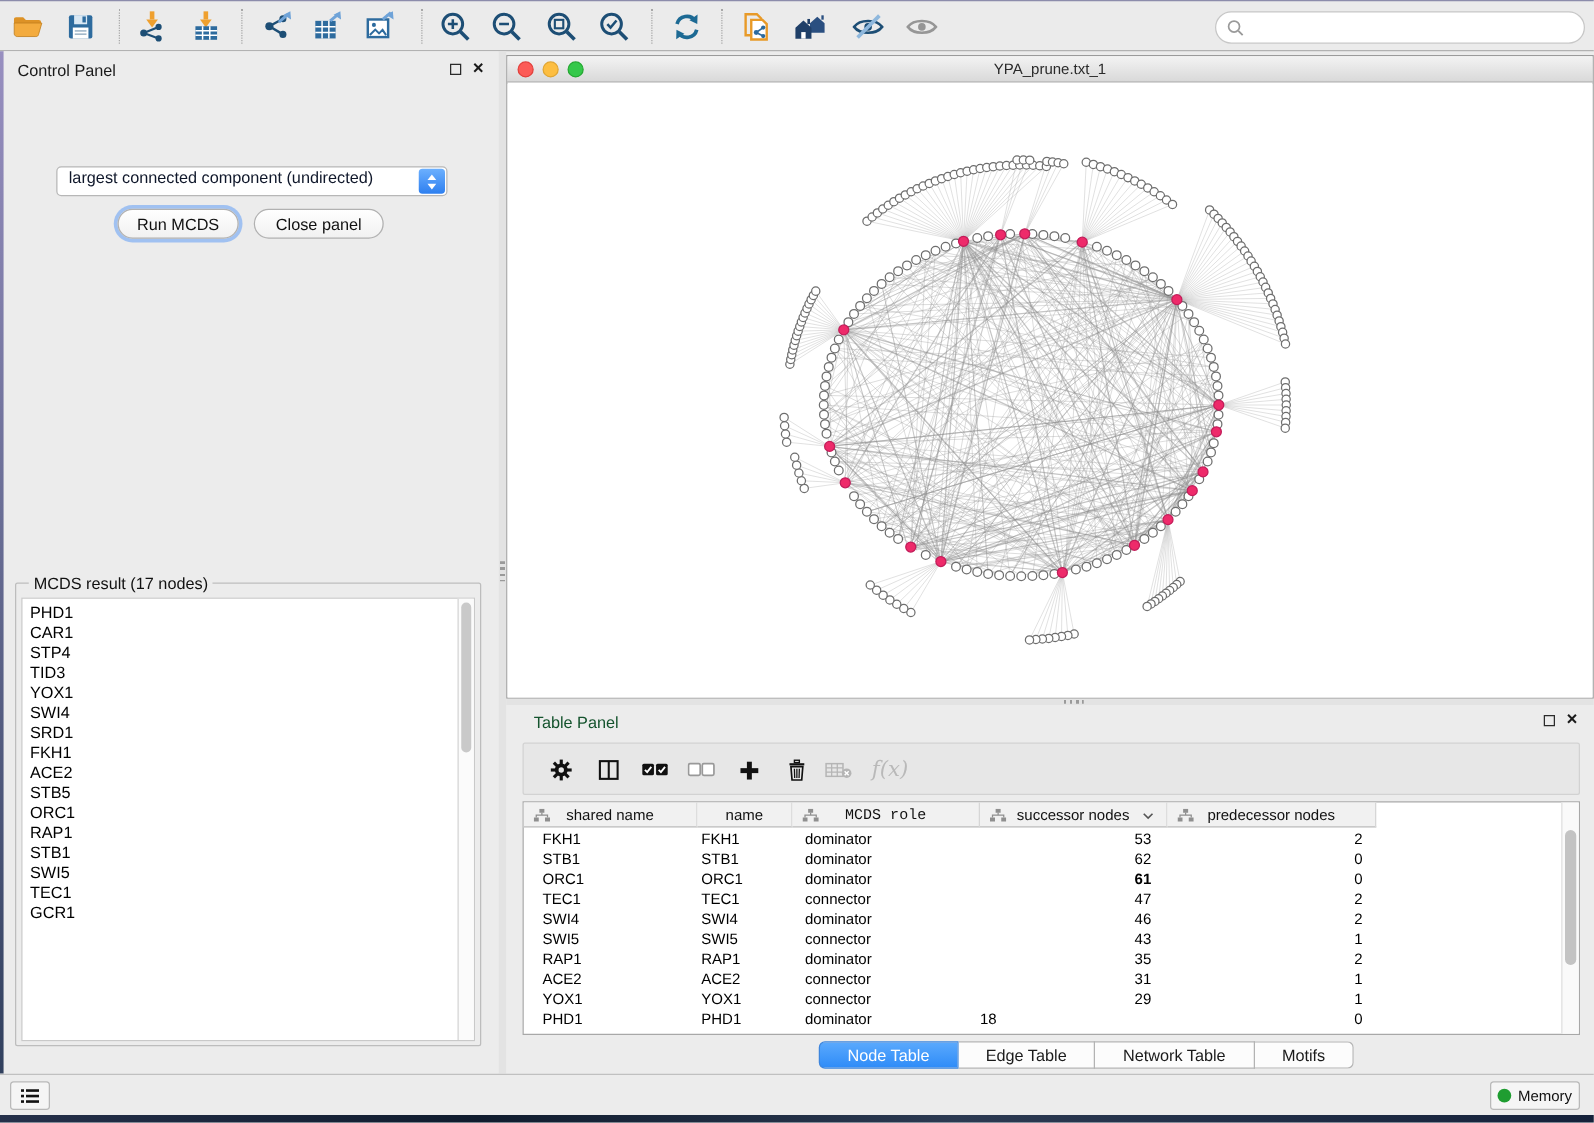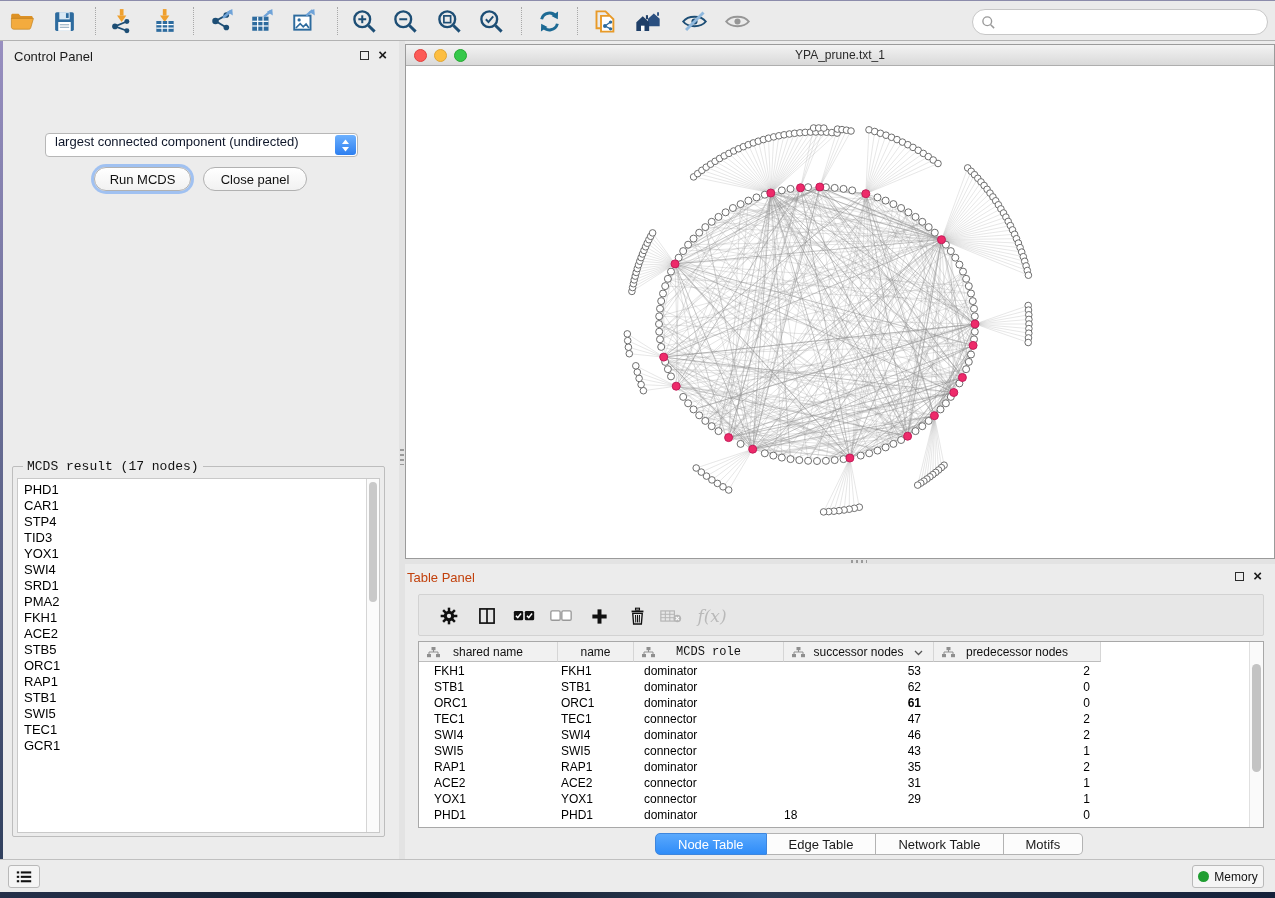--- a/index.html
+++ b/index.html
@@ -36,21 +36,21 @@
   #criterion { position:absolute; left:42px; top:92px; width:313px; height:24px; background:#fff; border:1px solid #b7b7b7;
                border-radius:4px; display:flex; align-items:flex-start; font-size:13px; color:#0f172a; padding-left:9px; }
   #criterion .stepper { position:absolute; right:1px; top:1px; width:21px; height:20px; border-radius:3px;
                         background:linear-gradient(#6cb0fe,#2d7ff0); display:flex; align-items:center; justify-content:center; }
   .btn { position:absolute; height:24px; background:linear-gradient(#ffffff,#f1f1f1); border:1px solid #b1b1b1; border-radius:12px;
          font-size:13px; color:#111; display:flex; align-items:center; justify-content:center; }
   #run-btn { left:91px; top:126px; width:97px; box-shadow:0 0 0 3px rgba(110,165,245,.6); }
   #closepanel-btn { left:200px; top:126px; width:104px; }
 
   #mcds-fieldset { position:absolute; left:9px; top:425px; width:373px; height:371px; border:1px solid #bdbdbd; border-radius:2px; }
-  #mcds-legend { position:absolute; left:10px; top:-8px; background:#ececec; padding:0 4px; font-size:13px; color:#111;font-family:Liberation Mono, monospace; }
+  #mcds-legend { position:absolute; left:10px; top:-8px; background:#ececec; padding:0 4px; font-size:13px; color:#111; }
   #mcds-listbox { position:absolute; left:4px; top:11px; width:363px; height:355px; background:#fff; border:1px solid #c9c9c9; }
   #mcds-list { position:absolute; left:0; top:0; width:348px; height:353px; overflow:hidden; padding-top:3px; }
   .mcds-item { font-size:13px; line-height:16px; padding-left:6px; color:#000; }
   #mcds-vscroll { position:absolute; right:0; top:0; width:13px; height:353px; background:#fbfbfb; border-left:1px solid #d5d5d5; }
   #mcds-thumb { position:absolute; left:2px; top:3px; width:8px; height:120px; background:#c9c9c9; border-radius:4px; }
 
   
   #v-splitter { position:absolute; left:399px; top:41px; width:6px; height:818px; background:#e3e3e3; }
   #v-grip { position:absolute; left:1px; top:408px; width:4px; height:16px;
             background:repeating-linear-gradient(#9a9a9a 0 2px, transparent 2px 5px); }
@@ -67,21 +67,21 @@
   #net-canvas { position:absolute; left:0; top:22px; width:868px; height:491px; background:#fff; }
 
   svg .chord  { stroke:#999; stroke-opacity:.38; stroke-width:.7; }
   svg .chord2 { stroke:#8b8b8b; stroke-opacity:.5; stroke-width:1; }
   svg .fanedge{ stroke:#a9a9a9; stroke-opacity:.5; stroke-width:.55; }
   svg .wnode  { fill:#fff; stroke:#6e6e6e; stroke-width:1; }
   svg .pnode  { fill:#ee2a6a; stroke:#c21d5a; stroke-width:1; }
 
   
   #table-panel { position:absolute; left:405px; top:564px; width:870px; height:295px; background:#ececec; }
-  #tp-title { position:absolute; left:2px; top:6px; font-size:13px; color:#c2410c; }
+  #tp-title { position:absolute; left:22px; top:6px; font-size:13px; color:#14532d; }
   #tp-toolbar { position:absolute; left:13px; top:30px; width:846px; height:42px; background:#e7e7e7; border:1px solid #d2d2d2; border-radius:2px; }
   .tpicon { position:absolute; top:9px; width:24px; height:24px; display:flex; align-items:center; justify-content:center; }
   .fx { font-family:"DejaVu Serif",serif; font-style:italic; font-size:17px; color:#b9b9b9; }
 
   #ntable { position:absolute; left:13px; top:77px; width:846px; height:187px; background:#fff; border:1px solid #a8a8a8; }
   #thead { position:absolute; left:0; top:0; height:20px; display:flex; }
   .hcell { position:relative; height:20px; background:#f1f1f1; border-right:1px solid #d6d6d6; border-bottom:1px solid #bdbdbd;
            font-size:12px; color:#111; display:flex; align-items:center; justify-content:center; }
   .hcell .hicon { position:absolute; left:8px; top:5px; }
   .hcell .chev { position:absolute; right:10px; top:8px; }
@@ -293,21 +293,20 @@
     <div id="mcds-legend">MCDS result (17 nodes)</div>
     <div id="mcds-listbox">
       <div id="mcds-list">
           <div class="mcds-item">PHD1</div>
           <div class="mcds-item">CAR1</div>
           <div class="mcds-item">STP4</div>
           <div class="mcds-item">TID3</div>
           <div class="mcds-item">YOX1</div>
           <div class="mcds-item">SWI4</div>
           <div class="mcds-item">SRD1</div>
-          <div class="mcds-item">PMA2</div>
           <div class="mcds-item">FKH1</div>
           <div class="mcds-item">ACE2</div>
           <div class="mcds-item">STB5</div>
           <div class="mcds-item">ORC1</div>
           <div class="mcds-item">RAP1</div>
           <div class="mcds-item">STB1</div>
           <div class="mcds-item">SWI5</div>
           <div class="mcds-item">TEC1</div>
           <div class="mcds-item">GCR1</div>
         </div>

